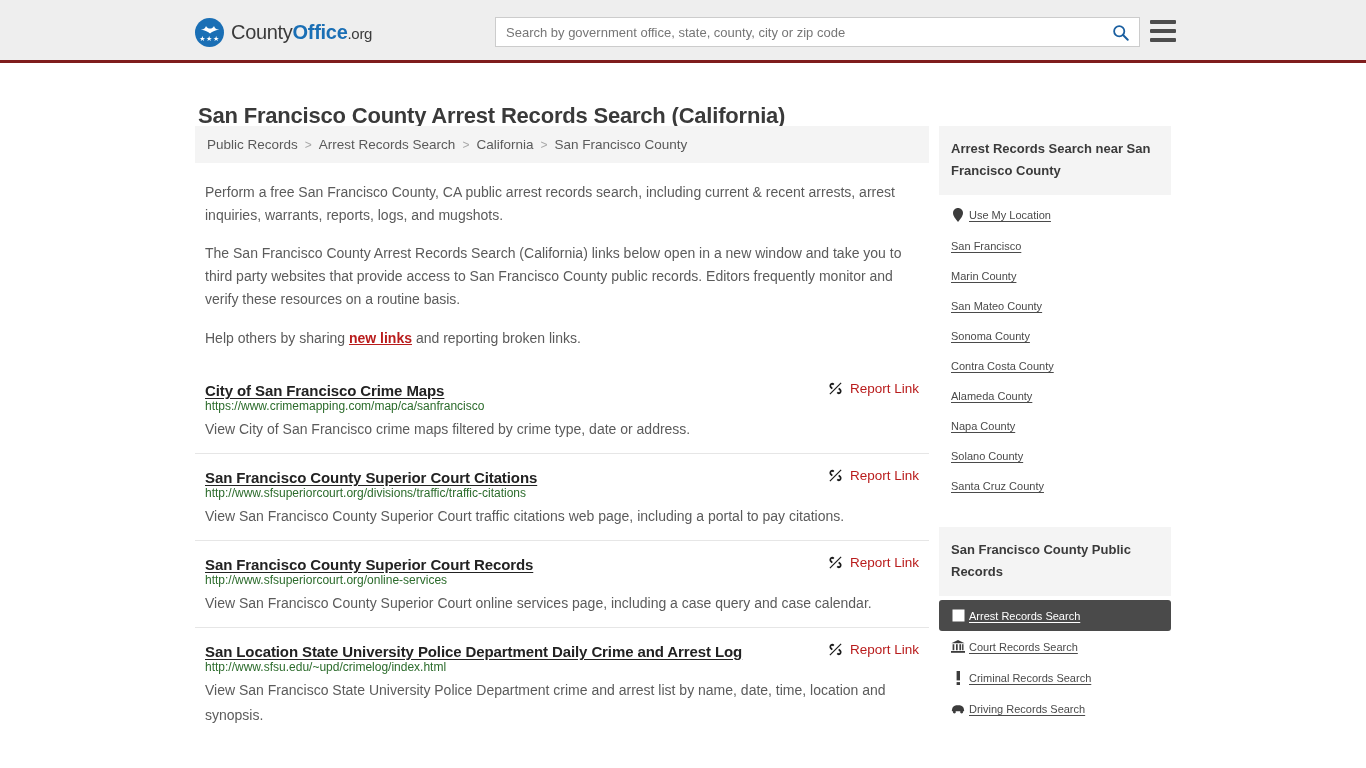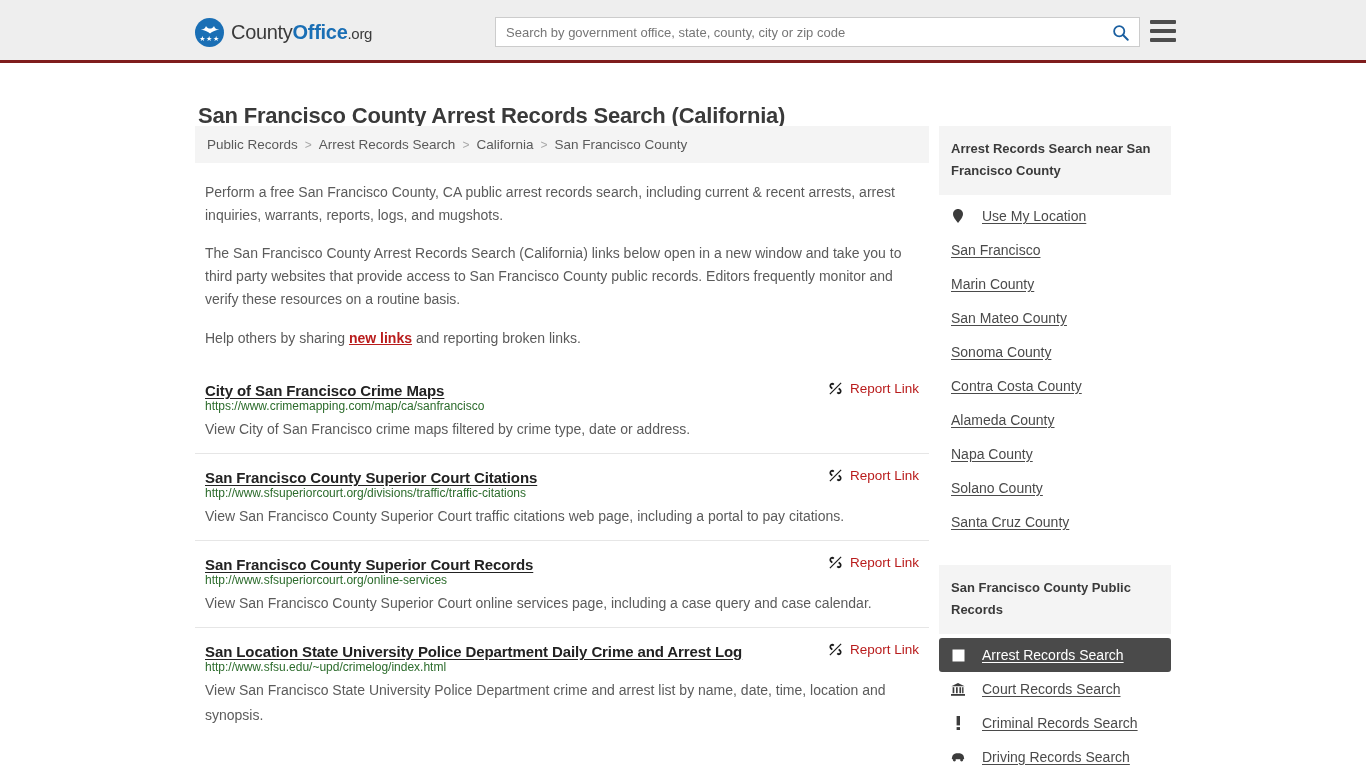--- a/index.html
+++ b/index.html
@@ -232,23 +232,23 @@
     padding: 12px 12px 13px 12px;
     font-size: 13px;
     font-weight: bold;
     color: #3a3a3a;
     line-height: 22px;
   }
   .side-list { padding: 0; margin: 0; list-style: none; }
   .side-item {
     display: flex;
     align-items: center;
-    gap: 17px;
+    gap: 4px;
     padding: 10px 12px 10px 12px;
-    font-size: 14px;
+    font-size: 11px;
   }
   .side-item a {
     color: #4a4a4a;
     text-decoration: underline;
     text-underline-offset: 2px;
   }
   .side-item .ico {
     width: 14px;
     flex: 0 0 14px;
     display: flex;

